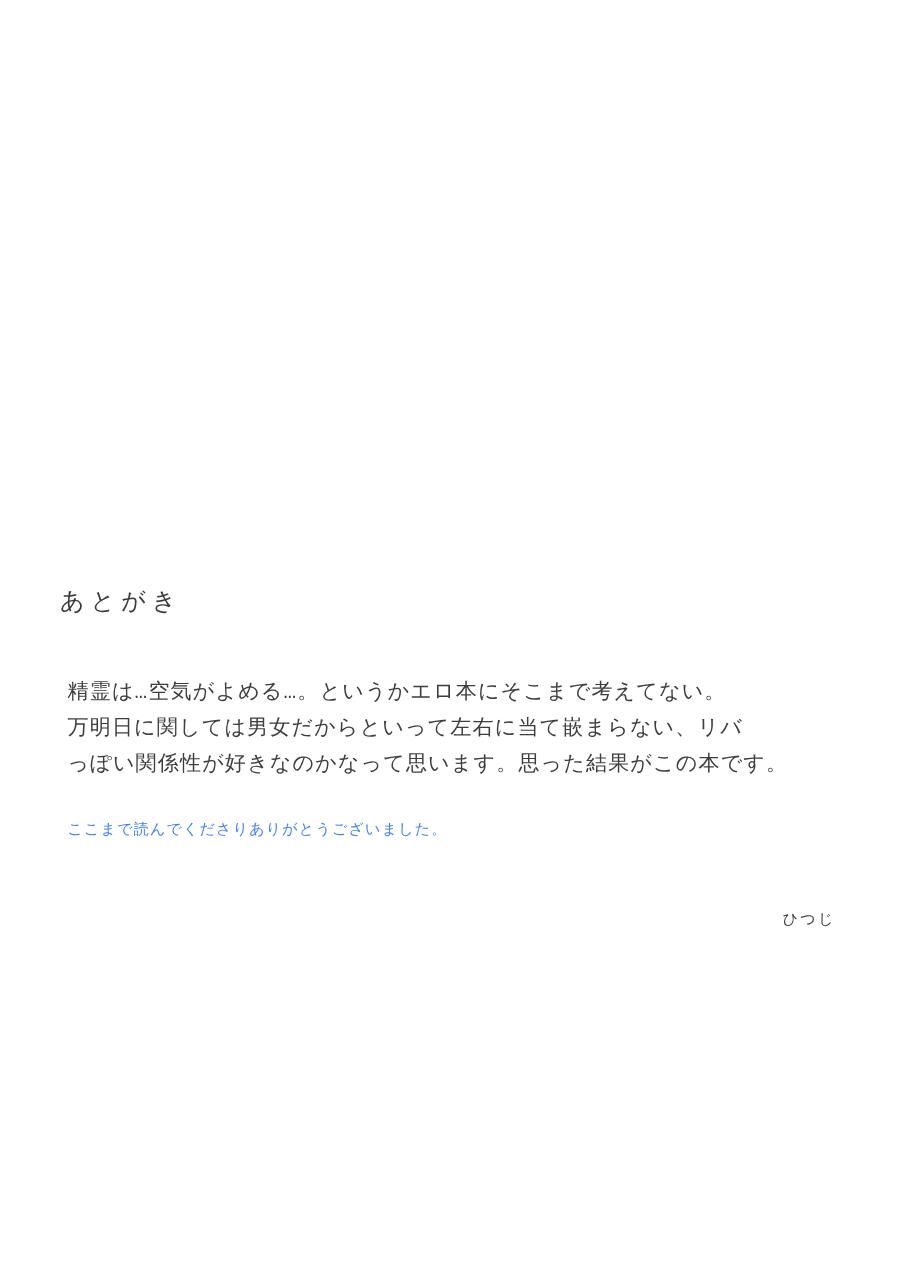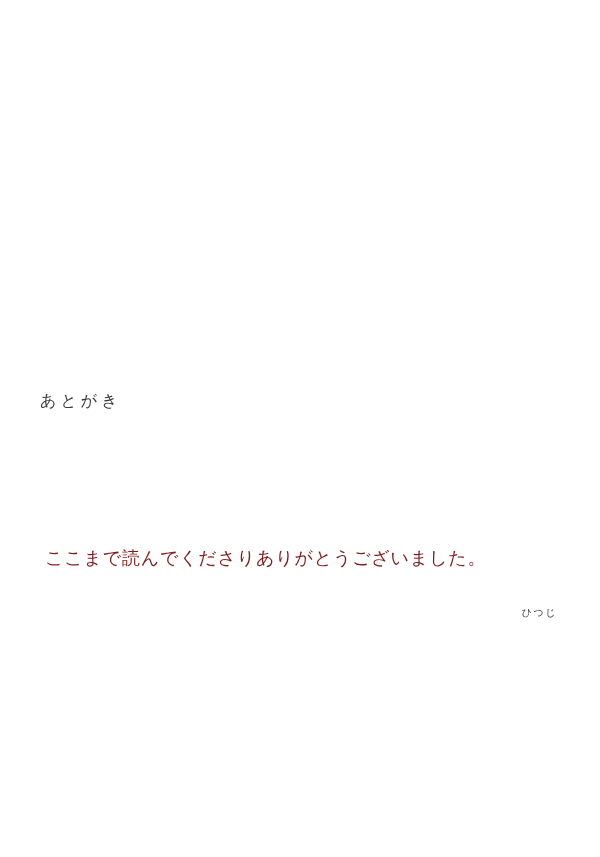--- a/index.html
+++ b/index.html
@@ -35,40 +35,45 @@
     color: #3d3d3d;
   }
   .body-line {
     white-space: nowrap;
   }
   .thanks-line {
     position: absolute;
     left: 45px;
     top: 546px;
     width: 520px;
-    font-size: 18px;
+    font-size: 10px;
     letter-spacing: 0.8px;
-    color: #7f1d1d;
+    color: #3b82f6;
     white-space: nowrap;
   }
   .signature {
     position: absolute;
     right: 43px;
     top: 606px;
     font-size: 10px;
     letter-spacing: 1.5px;
     color: #3d3d3d;
     text-align: right;
   }
 </style>
 </head>
 <body>
 
 <div class="page">
 
   <div class="heading">あとがき</div>
 
+  <div class="body-text">
+    <div class="body-line">精霊は…空気がよめる…。というかエロ本にそこまで考えてない。</div>
+    <div class="body-line">万明日に関しては男女だからといって左右に当て嵌まらない、リバ</div>
+    <div class="body-line">っぽい関係性が好きなのかなって思います。思った結果がこの本です。</div>
+  </div>
 
   <div class="thanks-line">ここまで読んでくださりありがとうございました。</div>
 
   <div class="signature">ひつじ</div>
 
 </div>
 
 </body></html>

